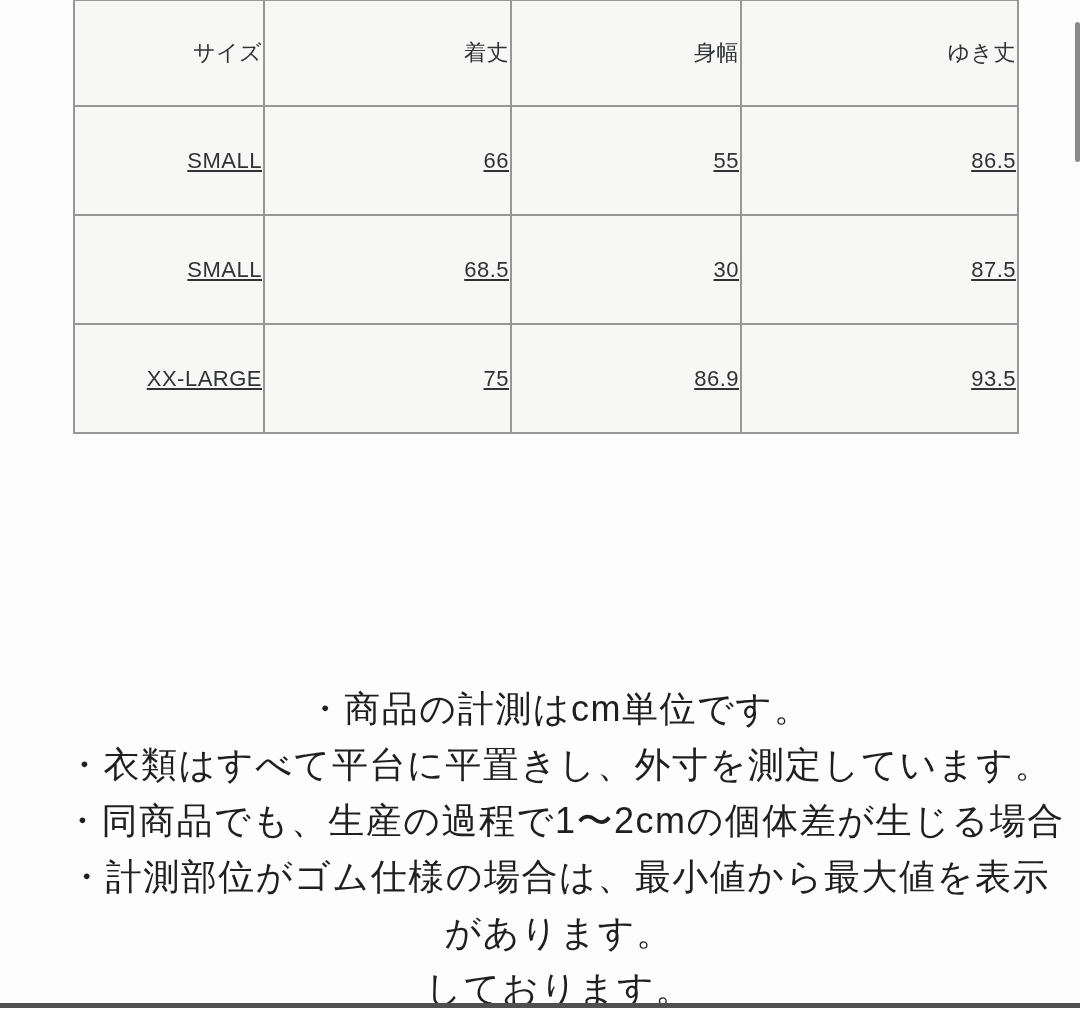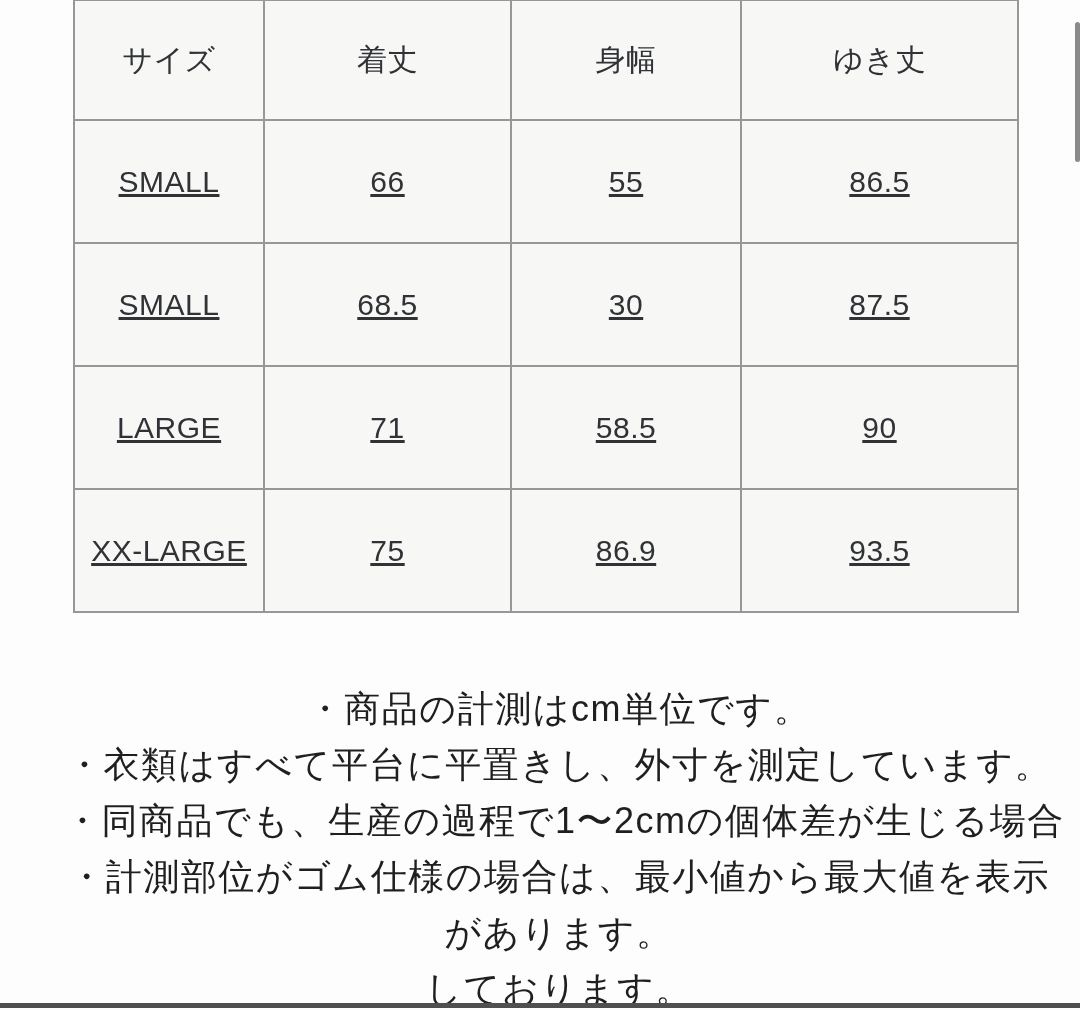--- a/index.html
+++ b/index.html
@@ -26,27 +26,27 @@
     table-layout: fixed;
   }
   .size-table col.c1 { width: 190px; }
   .size-table col.c2 { width: 247px; }
   .size-table col.c3 { width: 230px; }
   .size-table col.c4 { width: 277px; }
   .size-table th,
   .size-table td {
     border: 2px solid #979797;
     background: #f7f7f6;
-    text-align: center;
+    text-align: right;
     vertical-align: middle;
     color: #303236;
-    font-size: 30px;
+    font-size: 22px;
     font-weight: 400;
     letter-spacing: 0.5px;
-    padding: 8px;
+    padding: 1px;
   }
   .size-table tr.header-row th { height: 102px; }
   .size-table tr.data-row td   { height: 105px; text-decoration: underline; }
 
   
   .notes {
     position: absolute;
     left: 64px;
     top: 681px;
     width: 990px;
@@ -102,26 +102,20 @@
       <td>55</td>
       <td>86.5</td>
     </tr>
     <tr class="data-row">
       <td>SMALL</td>
       <td>68.5</td>
       <td>30</td>
       <td>87.5</td>
     </tr>
     <tr class="data-row">
-      <td>LARGE</td>
-      <td>71</td>
-      <td>58.5</td>
-      <td>90</td>
-    </tr>
-    <tr class="data-row">
       <td>XX-LARGE</td>
       <td>75</td>
       <td>86.9</td>
       <td>93.5</td>
     </tr>
   </tbody>
 </table>
 
 <div class="notes">
   <div class="note-line">・商品の計測はcm単位です。</div>

